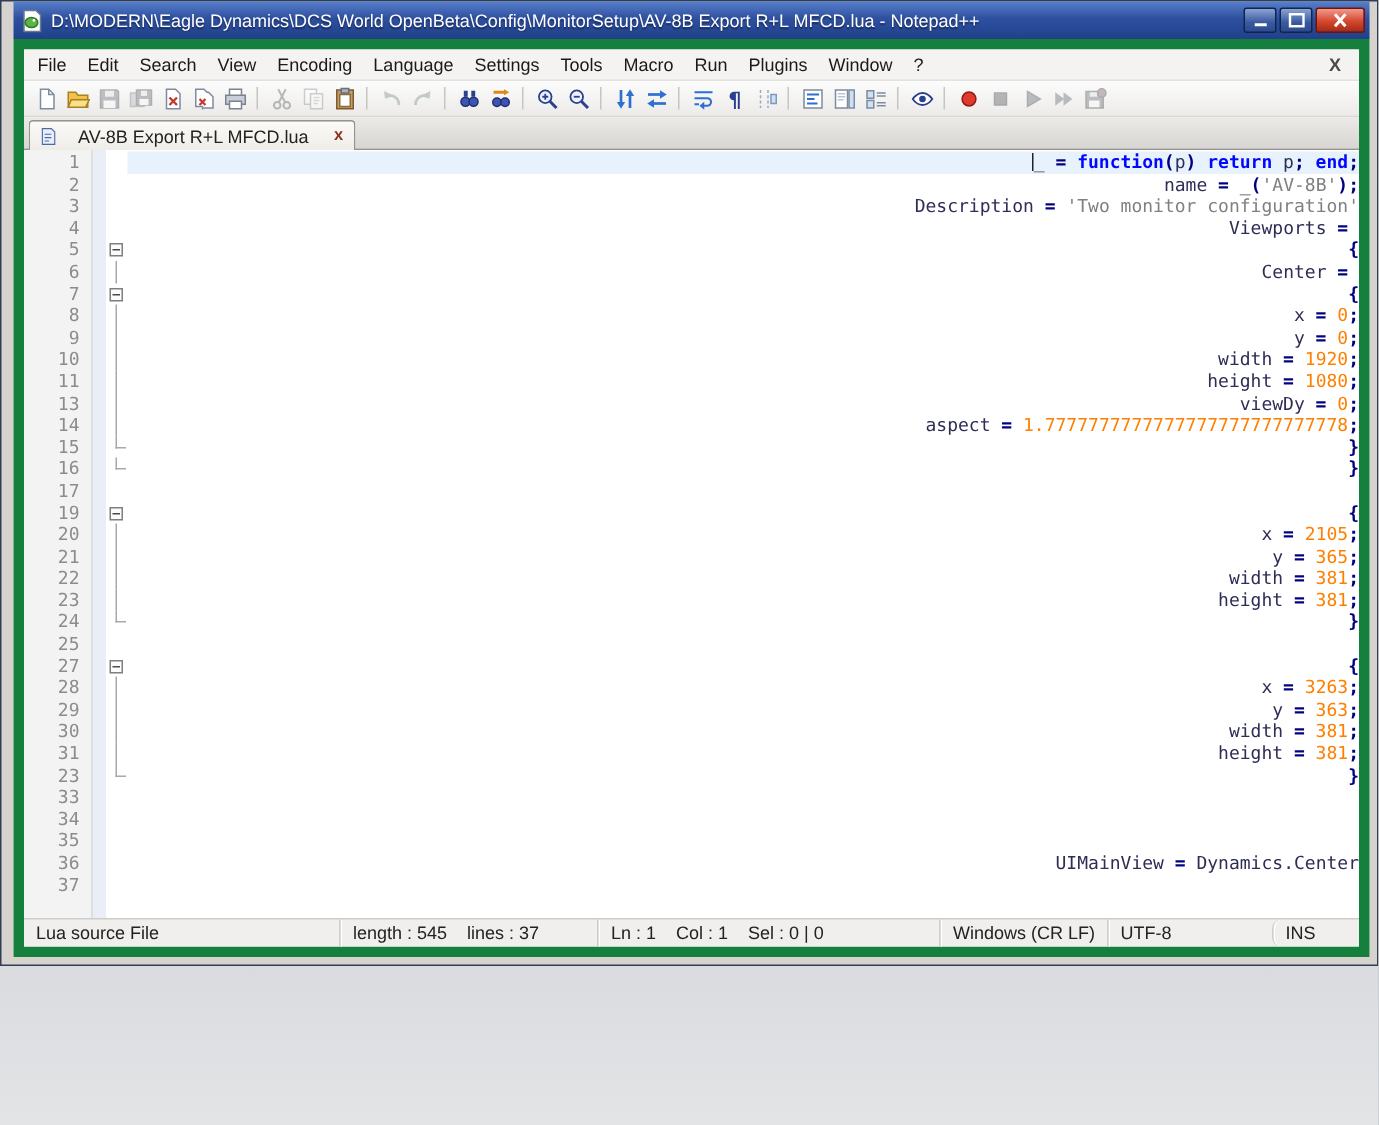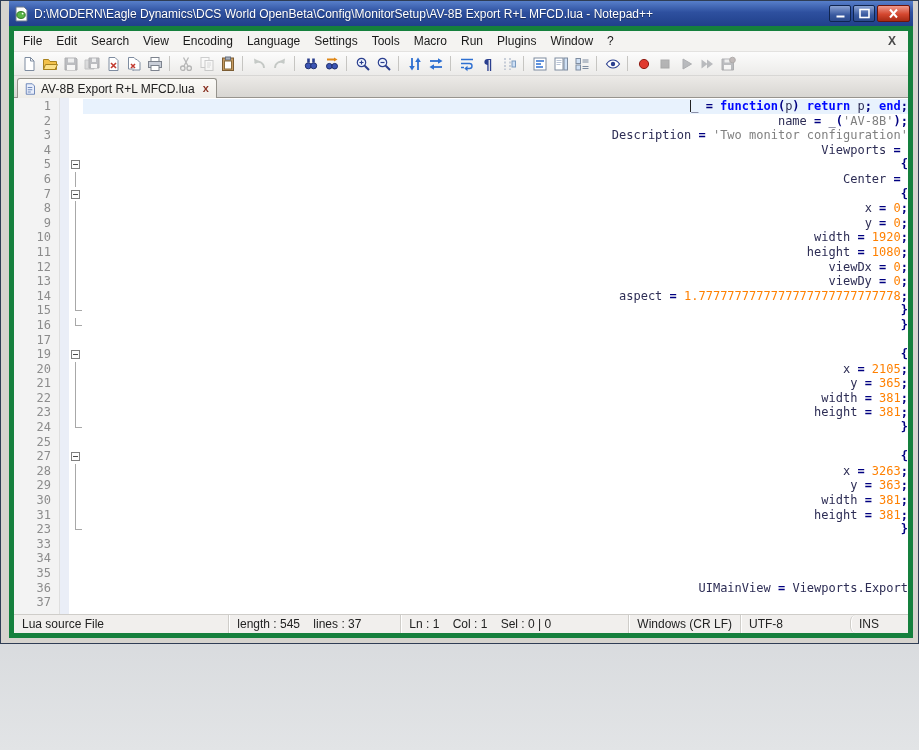--- a/index.html
+++ b/index.html
@@ -15,37 +15,37 @@
             background:linear-gradient(180deg,#577fca 0%,#2e509f 45%,#20408a 100%);}
   .app-icon{width:16px;height:16px;flex:0 0 16px;margin-right:5px;}
   .title-text{color:#fff;font-size:12px;white-space:nowrap;overflow:hidden;text-overflow:ellipsis;
               text-shadow:0 1px 1px rgba(0,0,0,.45);flex:1;}
   .win-controls{display:flex;gap:2px;margin-left:8px;}
   .wbtn{width:22px;height:17px;border-radius:2px;display:flex;align-items:center;justify-content:center;
         padding:0;border:1px solid #10254f;cursor:default;}
   .wbtn-min,.wbtn-max{background:linear-gradient(180deg,#8ba3d4 0%,#39599f 60%,#2c4a8d 100%);}
   .wbtn-close{width:33px;background:linear-gradient(180deg,#f09a8c 0%,#d4472f 55%,#a72a14 100%);border-color:#6e140a;}
   
-  .client{flex:1;display:flex;flex-direction:column;background:#fff;border:5px solid #15803d;min-height:0;}
+  .client{flex:1;display:flex;flex-direction:column;background:#fff;border:7px solid #15803d;min-height:0;}
   
   .menubar{height:20px;flex:0 0 20px;background:#f4f3f1;display:flex;align-items:center;
            font-size:12px;color:#1a1a1a;border-bottom:1px solid #e3e2e0;padding-left:2px;}
   .menu-item{padding:2px 7px;cursor:default;}
   .menu-close{margin-left:auto;margin-right:8px;font-weight:bold;color:#4a4a4a;font-size:12px;padding:0 4px;}
   
   .toolbar{height:23px;flex:0 0 23px;background:linear-gradient(180deg,#fcfcfc,#ecebe9);
            display:flex;align-items:center;padding-left:4px;gap:1px;border-bottom:1px solid #d8d7d5;}
   .tb-btn{width:20px;height:20px;background:transparent;border:1px solid transparent;border-radius:2px;
           padding:1px 0 0 1px;display:flex;align-items:center;justify-content:center;}
   .tb-btn.disabled{opacity:.38;filter:grayscale(.9);}
   .tb-sep{width:1px;height:15px;background:#c6c5c2;margin:0 4px;}
   
   .tabbar{height:21px;flex:0 0 21px;background:linear-gradient(180deg,#eceae7,#d8d6d2);
           border-bottom:1px solid #97948e;display:flex;align-items:flex-end;padding-left:3px;}
-  .tab{height:19px;display:flex;align-items:center;gap:5px;padding:0 7px 0 6px;
+  .tab{height:19px;display:flex;align-items:center;gap:14px;padding:0 7px 0 6px;
        background:linear-gradient(180deg,#fbfaf7,#efede8);
        border:1px solid #95938c;border-bottom:none;border-radius:3px 3px 0 0;
        font-size:12px;color:#222;position:relative;top:1px;}
   .tab-close{color:#8a3324;font-weight:bold;font-size:11px;margin-left:3px;line-height:1;}
   
   .editor{flex:1;min-height:0;overflow:hidden;position:relative;
           background:linear-gradient(90deg,#f3f3f3 0,#f3f3f3 45px,#dfdfdf 45px,#dfdfdf 46px,
                       #eaeef7 46px,#eaeef7 55px,#ffffff 55px);}
   .code-area{padding-top:1px;}
   .row{display:flex;height:14.6px;line-height:14.6px;
@@ -418,26 +418,20 @@
               <span class="fmargin f-line"></span>
               <span class="codeln"><span class="c-w">        </span><span class="c-i">width </span><span class="c-o">= </span><span class="c-n">1920</span><span class="c-o">;</span></span>
             </div>
             <div class="row">
               <span class="lnum">11</span>
               <span class="bmargin"></span>
               <span class="fmargin f-line"></span>
               <span class="codeln"><span class="c-w">        </span><span class="c-i">height </span><span class="c-o">= </span><span class="c-n">1080</span><span class="c-o">;</span></span>
             </div>
             <div class="row">
-              <span class="lnum">12</span>
-              <span class="bmargin"></span>
-              <span class="fmargin f-line"></span>
-              <span class="codeln"><span class="c-w">        </span><span class="c-i">viewDx </span><span class="c-o">= </span><span class="c-n">0</span><span class="c-o">;</span></span>
-            </div>
-            <div class="row">
               <span class="lnum">13</span>
               <span class="bmargin"></span>
               <span class="fmargin f-line"></span>
               <span class="codeln"><span class="c-w">        </span><span class="c-i">viewDy </span><span class="c-o">= </span><span class="c-n">0</span><span class="c-o">;</span></span>
             </div>
             <div class="row">
               <span class="lnum">14</span>
               <span class="bmargin"></span>
               <span class="fmargin f-line"></span>
               <span class="codeln"><span class="c-w">        </span><span class="c-i">aspect </span><span class="c-o">= </span><span class="c-n">1.7777777777777777777777777778</span><span class="c-o">;</span></span>
@@ -553,21 +547,21 @@
             <div class="row">
               <span class="lnum">35</span>
               <span class="bmargin"></span>
               <span class="fmargin f-none"></span>
               <span class="codeln"></span>
             </div>
             <div class="row">
               <span class="lnum">36</span>
               <span class="bmargin"></span>
               <span class="fmargin f-none"></span>
-              <span class="codeln"><span class="c-i">UIMainView </span><span class="c-o">= </span><span class="c-i">Viewports.Export</span></span>
+              <span class="codeln"><span class="c-i">UIMainView </span><span class="c-o">= </span><span class="c-i">Dynamics.Center</span></span>
             </div>
             <div class="row">
               <span class="lnum">37</span>
               <span class="bmargin"></span>
               <span class="fmargin f-none"></span>
               <span class="codeln"></span>
             </div>
           </div>
       </div>
 

